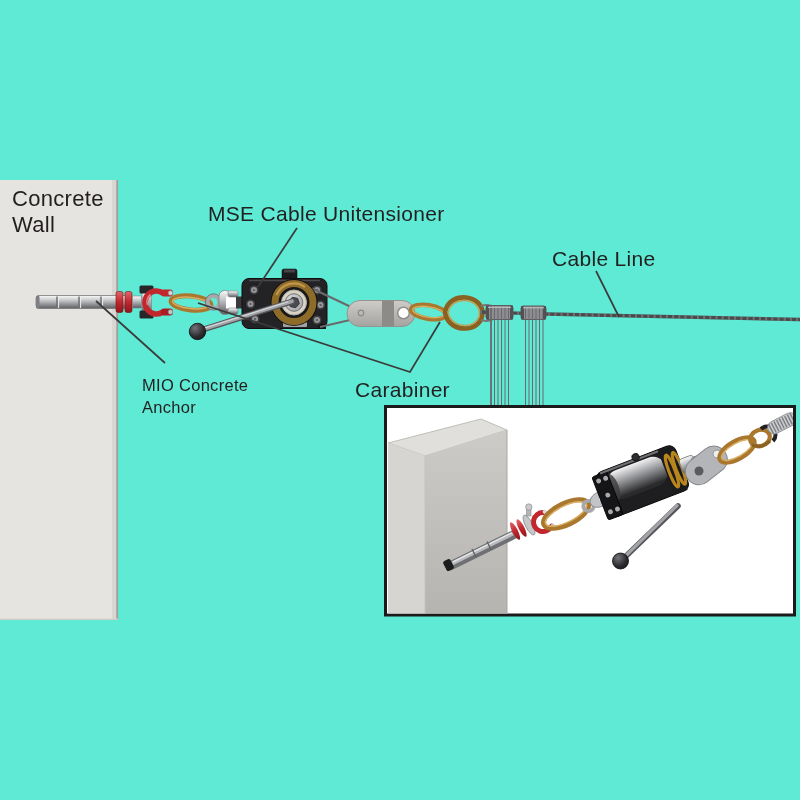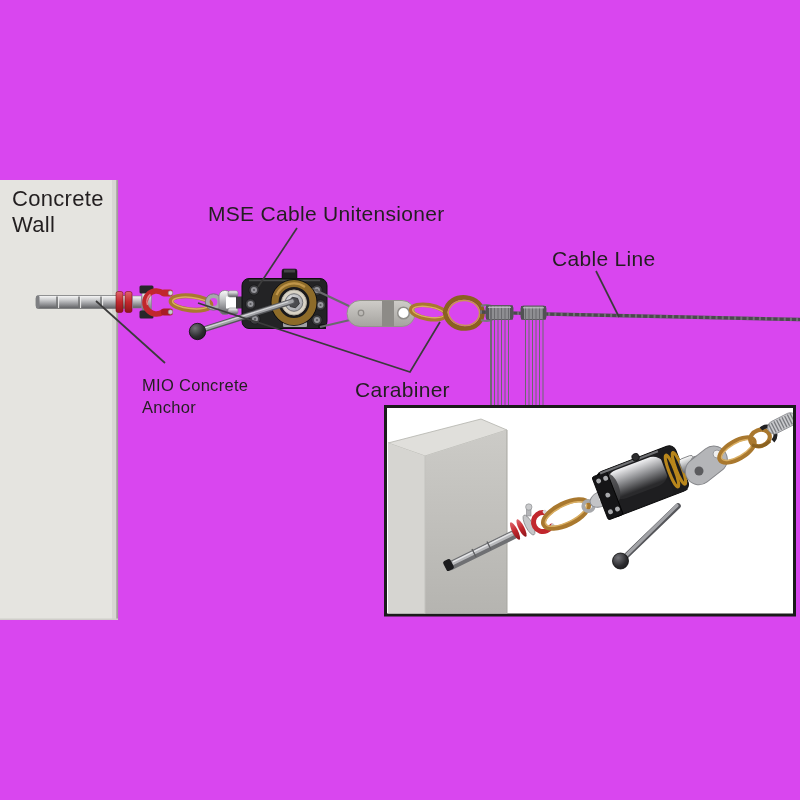--- a/index.html
+++ b/index.html
@@ -1,16 +1,16 @@
 <!DOCTYPE html>
 <html><head>
 <meta charset="utf-8">
 <style>
   html,body{margin:0;padding:0;background:#ffffff;}
-  .stage{position:relative;width:800px;height:800px;background:#d946ef;overflow:hidden;}
+  .stage{position:relative;width:800px;height:800px;background:#5eead4;overflow:hidden;}
   svg{display:block;}
   .lbl{font-family:"Liberation Sans", sans-serif;fill:#231f20;letter-spacing:0.3px;}
   .lbl-xl{font-size:22px;}
   .lbl-lg{font-size:21px;}
   .lbl-sm{font-size:16.5px;}
   .leader{stroke:#3b3b3b;stroke-width:1.7;fill:none;}
   .brass{stroke:#a9782e;fill:none;}
   .brassHi{stroke:#d9ae62;fill:none;}
 </style>
 </head>

